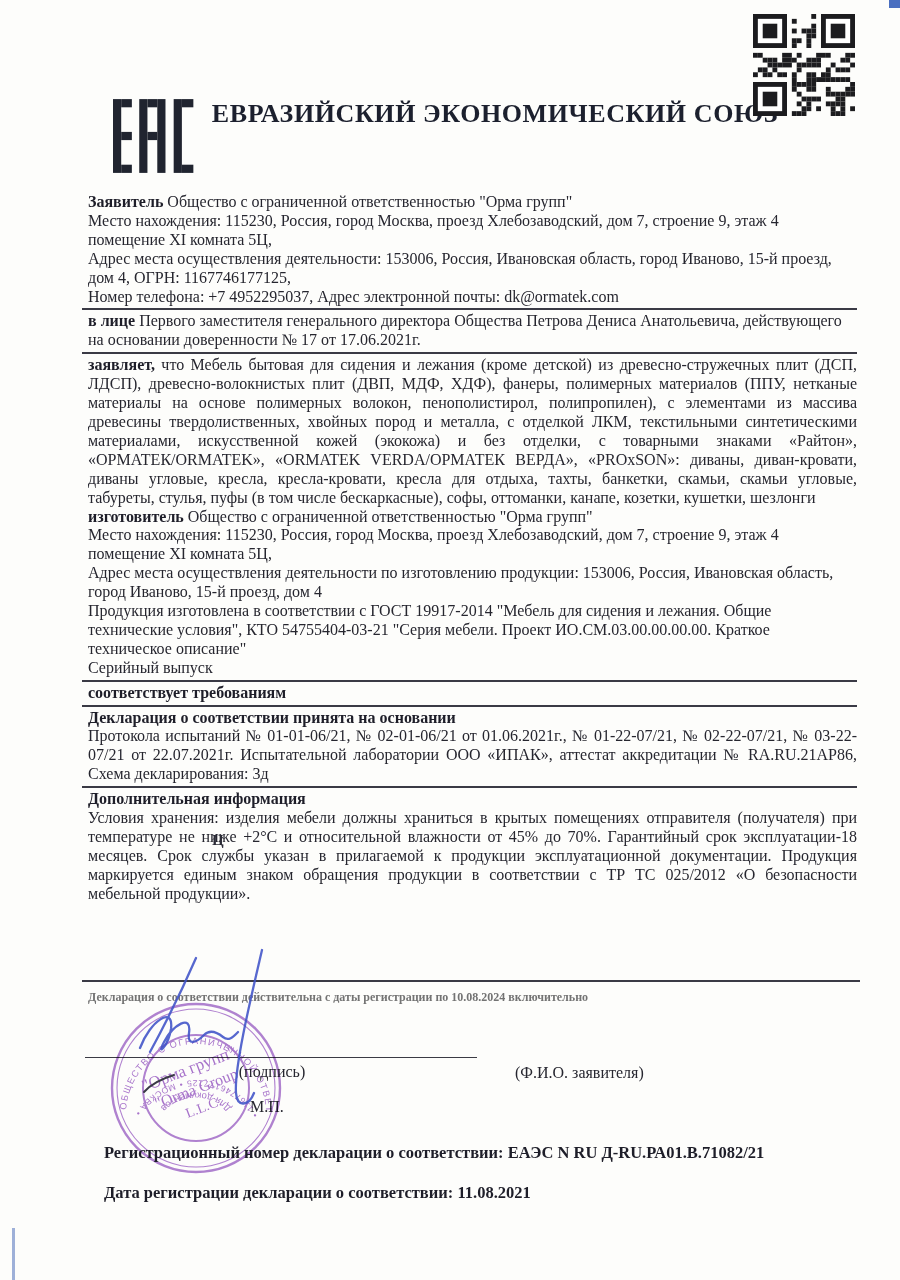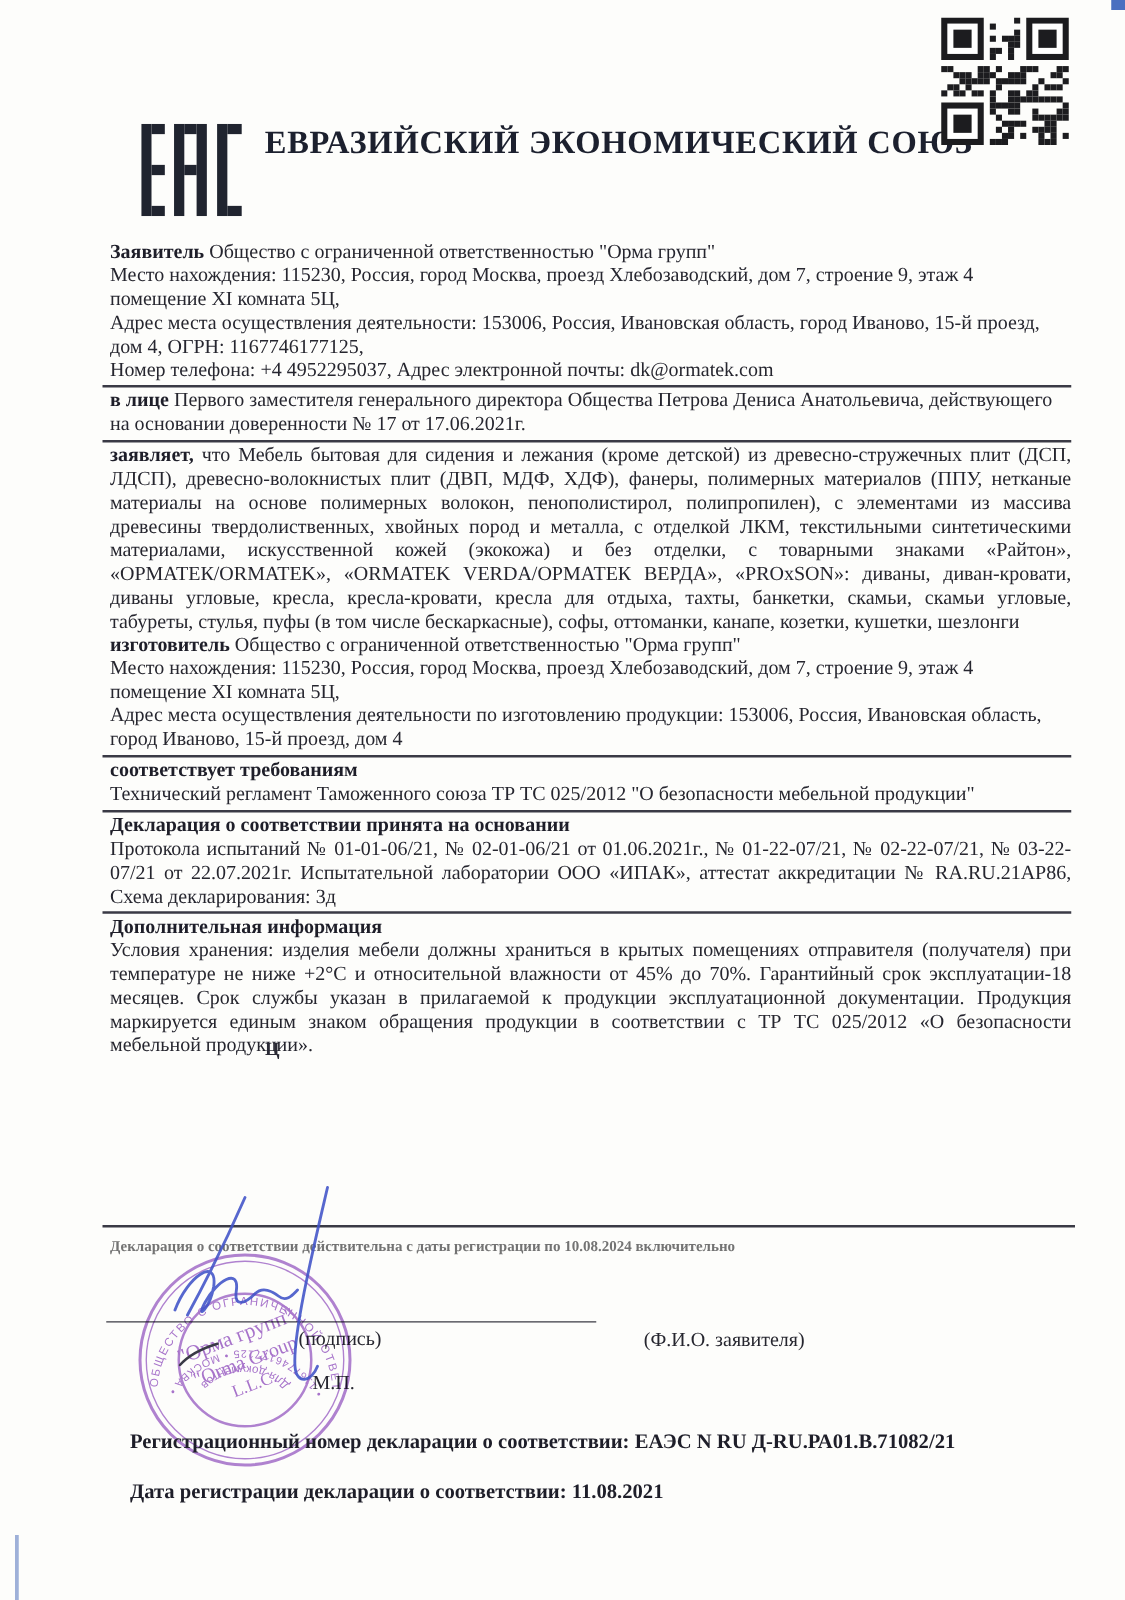--- a/index.html
+++ b/index.html
@@ -208,43 +208,44 @@
         <rect x="10" y="80" width="15" height="15" fill="#1c1c1f"></rect>
       </svg>
   </div>
 
   <main>
 
     <section>
       <p><b>Заявитель</b> <span>Общество с ограниченной ответственностью "Орма групп"</span></p>
       <p>Место нахождения: 115230, Россия, город Москва, проезд Хлебозаводский, дом 7, строение 9, этаж 4 помещение XI комната 5Ц,</p>
       <p>Адрес места осуществления деятельности: 153006, Россия, Ивановская область, город Иваново, 15-й проезд, дом 4, ОГРН: 1167746177125,</p>
-      <p>Номер телефона: +4 4952295037, Адрес электронной почты: dk@ormatek.com</p>
+      <p>Номер телефона: +7 4952295037, Адрес электронной почты: dk@ormatek.com</p>
     </section>
 
     <div class="rule"></div>
 
     <section>
       <p><b>в лице</b> <span>Первого заместителя генерального директора Общества Петрова Дениса Анатольевича, действующего на основании доверенности № 17 от 17.06.2021г.</span></p>
     </section>
 
     <div class="rule"></div>
 
     <section>
       <p class="just"><b>заявляет,</b> <span>что Мебель бытовая для сидения и лежания (кроме детской) из древесно-стружечных плит (ДСП, ЛДСП), древесно-волокнистых плит (ДВП, МДФ, ХДФ), фанеры, полимерных материалов (ППУ, нетканые материалы на основе полимерных волокон, пенополистирол, полипропилен), с элементами из массива древесины твердолиственных, хвойных пород и металла, с отделкой ЛКМ, текстильными синтетическими материалами, искусственной кожей (экокожа) и без отделки, с товарными знаками «Райтон», «ОРМАТЕК/ORMATEK», «ORMATEK VERDA/ОРМАТЕК ВЕРДА», «PROxSON»: диваны, диван-кровати, диваны угловые, кресла, кресла-кровати, кресла для отдыха, тахты, банкетки, скамьи, скамьи угловые, табуреты, стулья, пуфы (в том числе бескаркасные), софы, оттоманки, канапе, козетки, кушетки, шезлонги</span></p>
       <p><b>изготовитель</b> <span>Общество с ограниченной ответственностью "Орма групп"</span></p>
       <p>Место нахождения: 115230, Россия, город Москва, проезд Хлебозаводский, дом 7, строение 9, этаж 4 помещение XI комната 5Ц,</p>
       <p>Адрес места осуществления деятельности по изготовлению продукции: 153006, Россия, Ивановская область, город Иваново, 15-й проезд, дом 4</p>
+      <p>Продукция изготовлена в соответствии с ГОСТ 19917-2014 "Мебель для сидения и лежания. Общие технические условия", КТО 54755404-03-21 "Серия мебели. Проект ИО.СМ.03.00.00.00.00. Краткое техническое описание"</p>
+      <p>Серийный выпуск</p>
     </section>
 
     <div class="rule"></div>
 
     <section>
       <p><b>соответствует требованиям</b></p>
-      <p>Технический регламент Таможенного союза ТР ТС 025/2012 "О безопасности мебельной продукции"</p>
     </section>
 
     <div class="rule"></div>
 
     <section>
       <p><b>Декларация о соответствии принята на основании</b></p>
       <p class="just">Протокола испытаний № 01-01-06/21, № 02-01-06/21 от 01.06.2021г., № 01-22-07/21, № 02-22-07/21, № 03-22-07/21 от 22.07.2021г. Испытательной лаборатории ООО «ИПАК», аттестат аккредитации № RA.RU.21АР86, Схема декларирования: 3д</p>
     </section>
 
     <div class="rule"></div>

